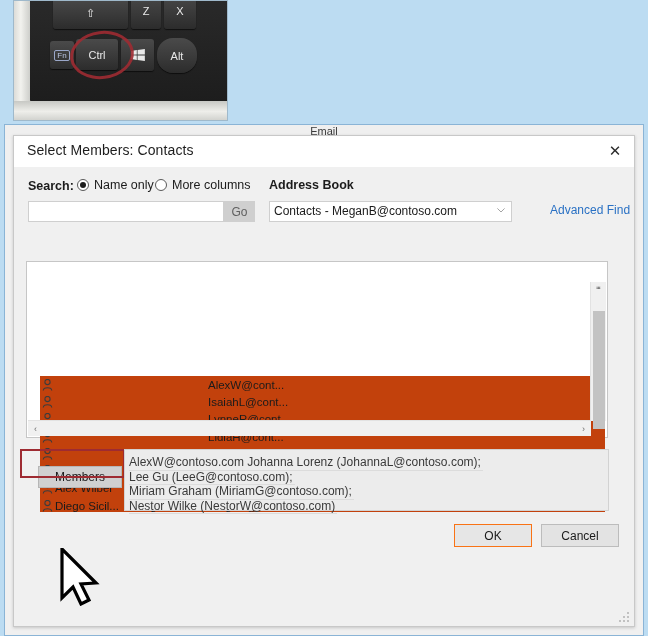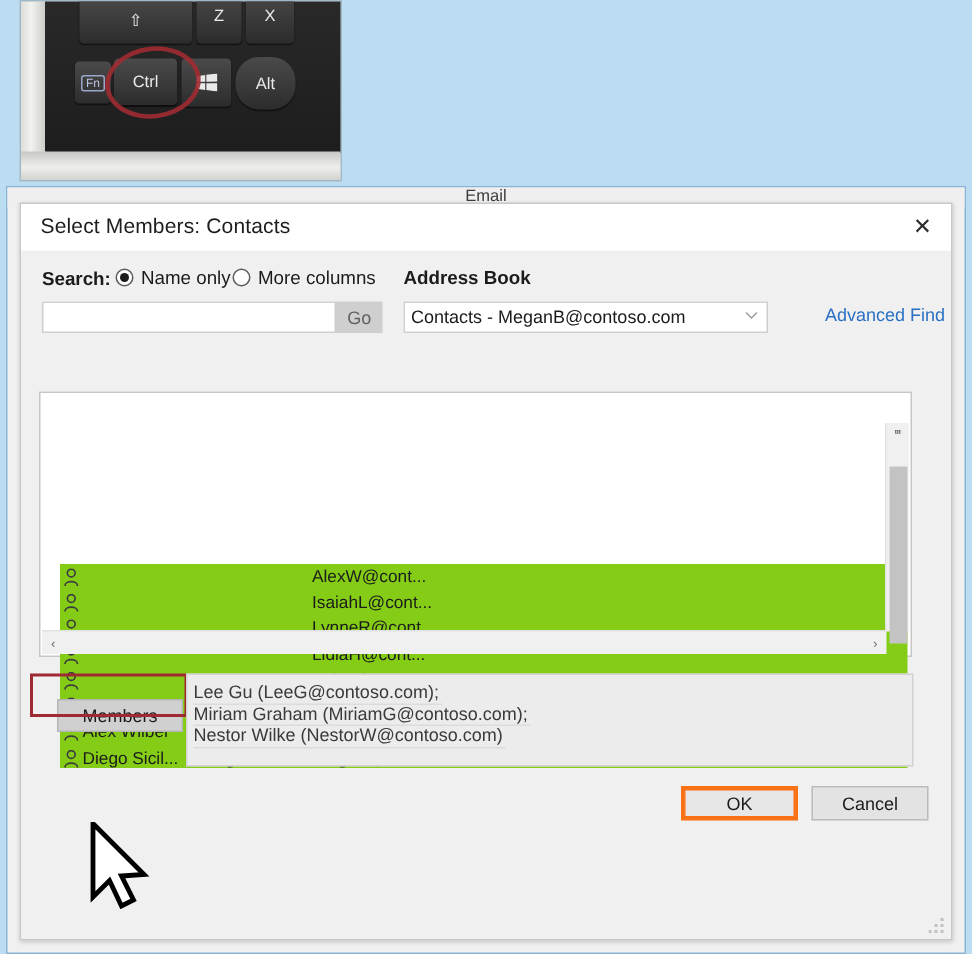--- a/index.html
+++ b/index.html
@@ -151,21 +151,21 @@
     border-right:1px solid #dcdcdc;height:15px;line-height:14px;padding-left:5px;
     box-sizing:border-box;
   }
   .hc-name{left:0;width:91px;}
   .hc-disp{left:91px;width:75px;}
   .hc-mail{left:166px;width:84px;}
   .hc-rest{left:250px;width:330px;border-right:none;}
 
   .rows{
     position:absolute;left:13px;top:114px;width:565px;height:136px;
-    overflow:hidden;background:#84cc16;
+    overflow:hidden;background:#c2410c;
   }
   .row{
     position:relative;height:17.3px;display:flex;align-items:center;
     font-size:11.5px;color:#1b1b1b;cursor:default;white-space:nowrap;
   }
   .person-icon{width:15px;flex:0 0 15px;display:flex;justify-content:center;}
   .c-name{width:78px;overflow:hidden;text-overflow:ellipsis;}
   .c-disp{width:75px;overflow:hidden;text-overflow:ellipsis;}
   .c-mail{width:120px;overflow:hidden;text-overflow:ellipsis;}
 
@@ -224,21 +224,21 @@
     pointer-events:none;
   }
 
   
   .btn{
     position:absolute;height:23px;width:78px;
     background:#e3e3e3;border:1px solid #bcbcbc;box-sizing:border-box;
     font-size:12px;color:#1b1b1b;cursor:default;
     font-family:"Liberation Sans",sans-serif;
   }
-  .btn-ok{left:440px;top:357px;border:3px solid #f97316;background:#e6e6e6;}
+  .btn-ok{left:440px;top:357px;border:1px solid #f97316;background:#e6e6e6;}
   .btn-cancel{left:527px;top:357px;}
   .grip{
     position:absolute;right:4px;bottom:3px;width:11px;height:11px;opacity:.45;
   }
 </style>
 </head>
 <body>
 
 <div class="kb-photo">
   <div class="kb-inner">
@@ -426,20 +426,21 @@
       <div class="hscroll">
         <div class="hs-arrow hs-left">‹</div>
         <div class="hs-arrow hs-right">›</div>
       </div>
     </div>
 
     <button class="members-btn">Members</button>
     <div class="members-highlight"></div>
 
     <div class="members-field">
+      <div class="mrow"><span class="mline">AlexW@contoso.com   Johanna Lorenz (JohannaL@contoso.com);</span></div>
       <div class="mrow"><span class="mline">Lee Gu (LeeG@contoso.com);</span></div>
       <div class="mrow"><span class="mline">Miriam Graham (MiriamG@contoso.com);</span></div>
       <div class="mrow"><span class="mline">Nestor Wilke (NestorW@contoso.com)</span></div>
     </div>
 
     <button class="btn btn-ok">OK</button>
     <button class="btn btn-cancel">Cancel</button>
 
     <svg class="grip" viewBox="0 0 11 11">
       <g fill="#8a8a8a">

